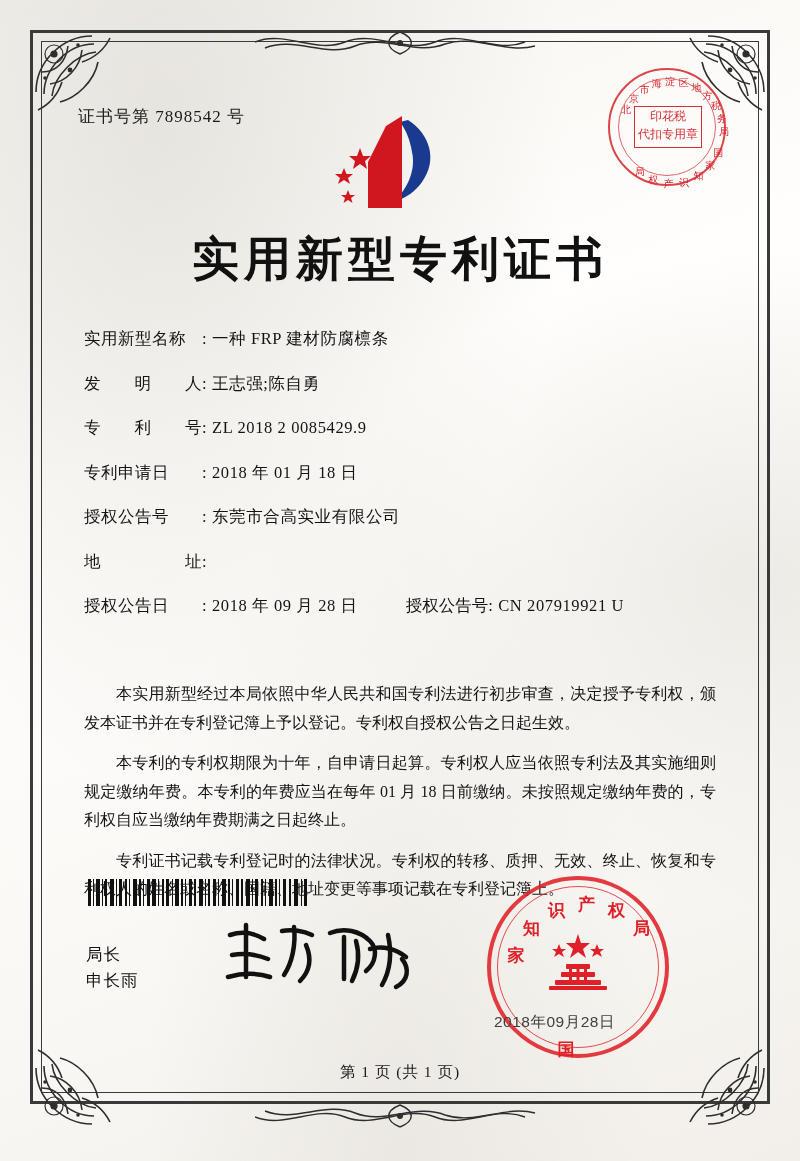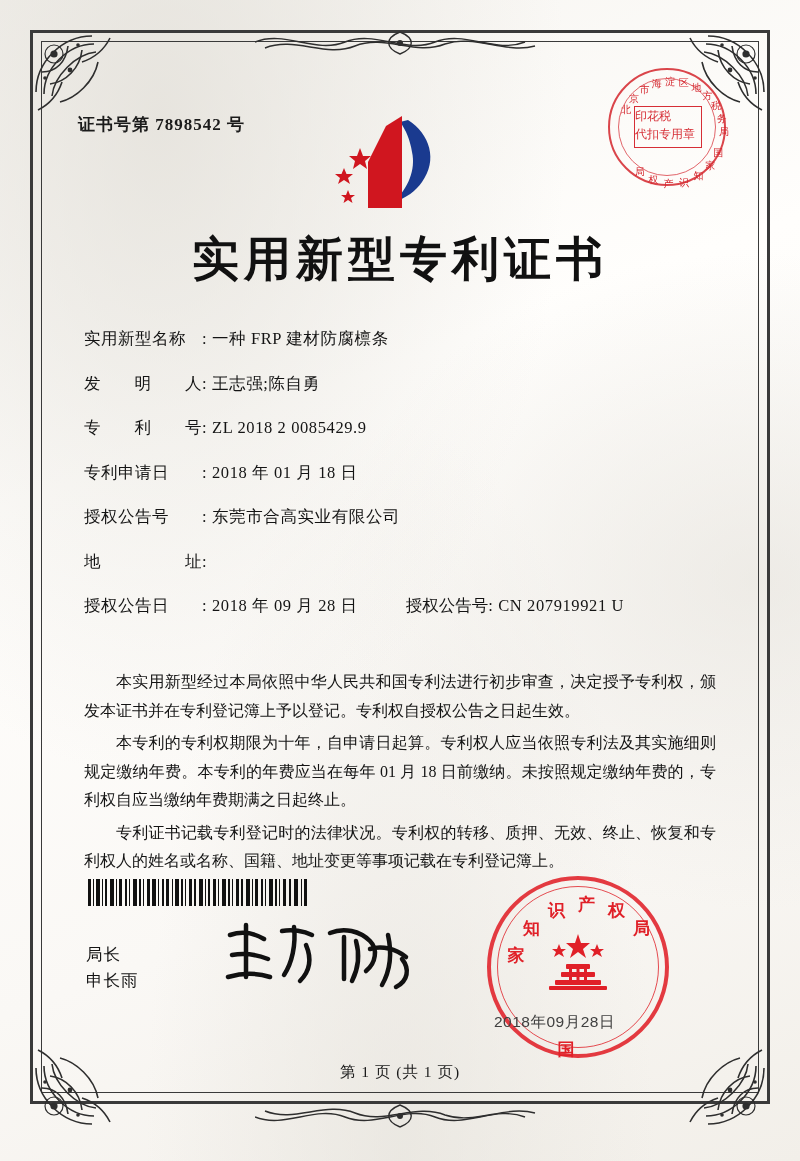--- a/index.html
+++ b/index.html
@@ -64,25 +64,24 @@
   .content {
     position: absolute;
     left: 0; top: 0;
     width: 800px; height: 1161px;
   }
 
   
   .cert-no {
     position: absolute;
     left: 78px;
-    top: 113px;
+    top: 105px;
     font-size: 17px;
     letter-spacing: 1px;
     color: #1b1b1b;
-    font-weight: bold;
   }
 
   
   .logo {
     position: absolute;
     left: 330px;
     top: 112px;
     width: 120px;
     height: 110px;
   }
@@ -111,21 +110,21 @@
   }
   .stamp-tr .inner-box {
     position: absolute;
     left: 26px; top: 38px;
     width: 66px; height: 40px;
     border: 1px solid #d4242c;
     color: #d4242c;
     font-family: "Liberation Serif", serif;
     font-size: 12px;
     line-height: 18px;
-    text-align: left;
+    text-align: center;
     opacity: 0.95;
   }
   .stamp-tr .arc-text {
     position: absolute;
     inset: 0;
     color: #d4242c;
     font-size: 10px;
   }
   .stamp-tr .arc-text span {
     position: absolute;
@@ -194,21 +193,21 @@
     position: absolute;
     left: 84px;
     top: 668px;
     width: 632px;
     font-size: 16px;
     line-height: 28.5px;
     color: #141414;
     text-align: justify;
   }
   .paras p {
-    margin: 0 0 4px 0;
+    margin: 12px 0 4px 0;
     text-indent: 32px;
     font-family: Liberation Serif, serif;
   }
 
   
   .barcode {
     position: absolute;
     left: 88px;
     top: 879px;
     width: 222px;

